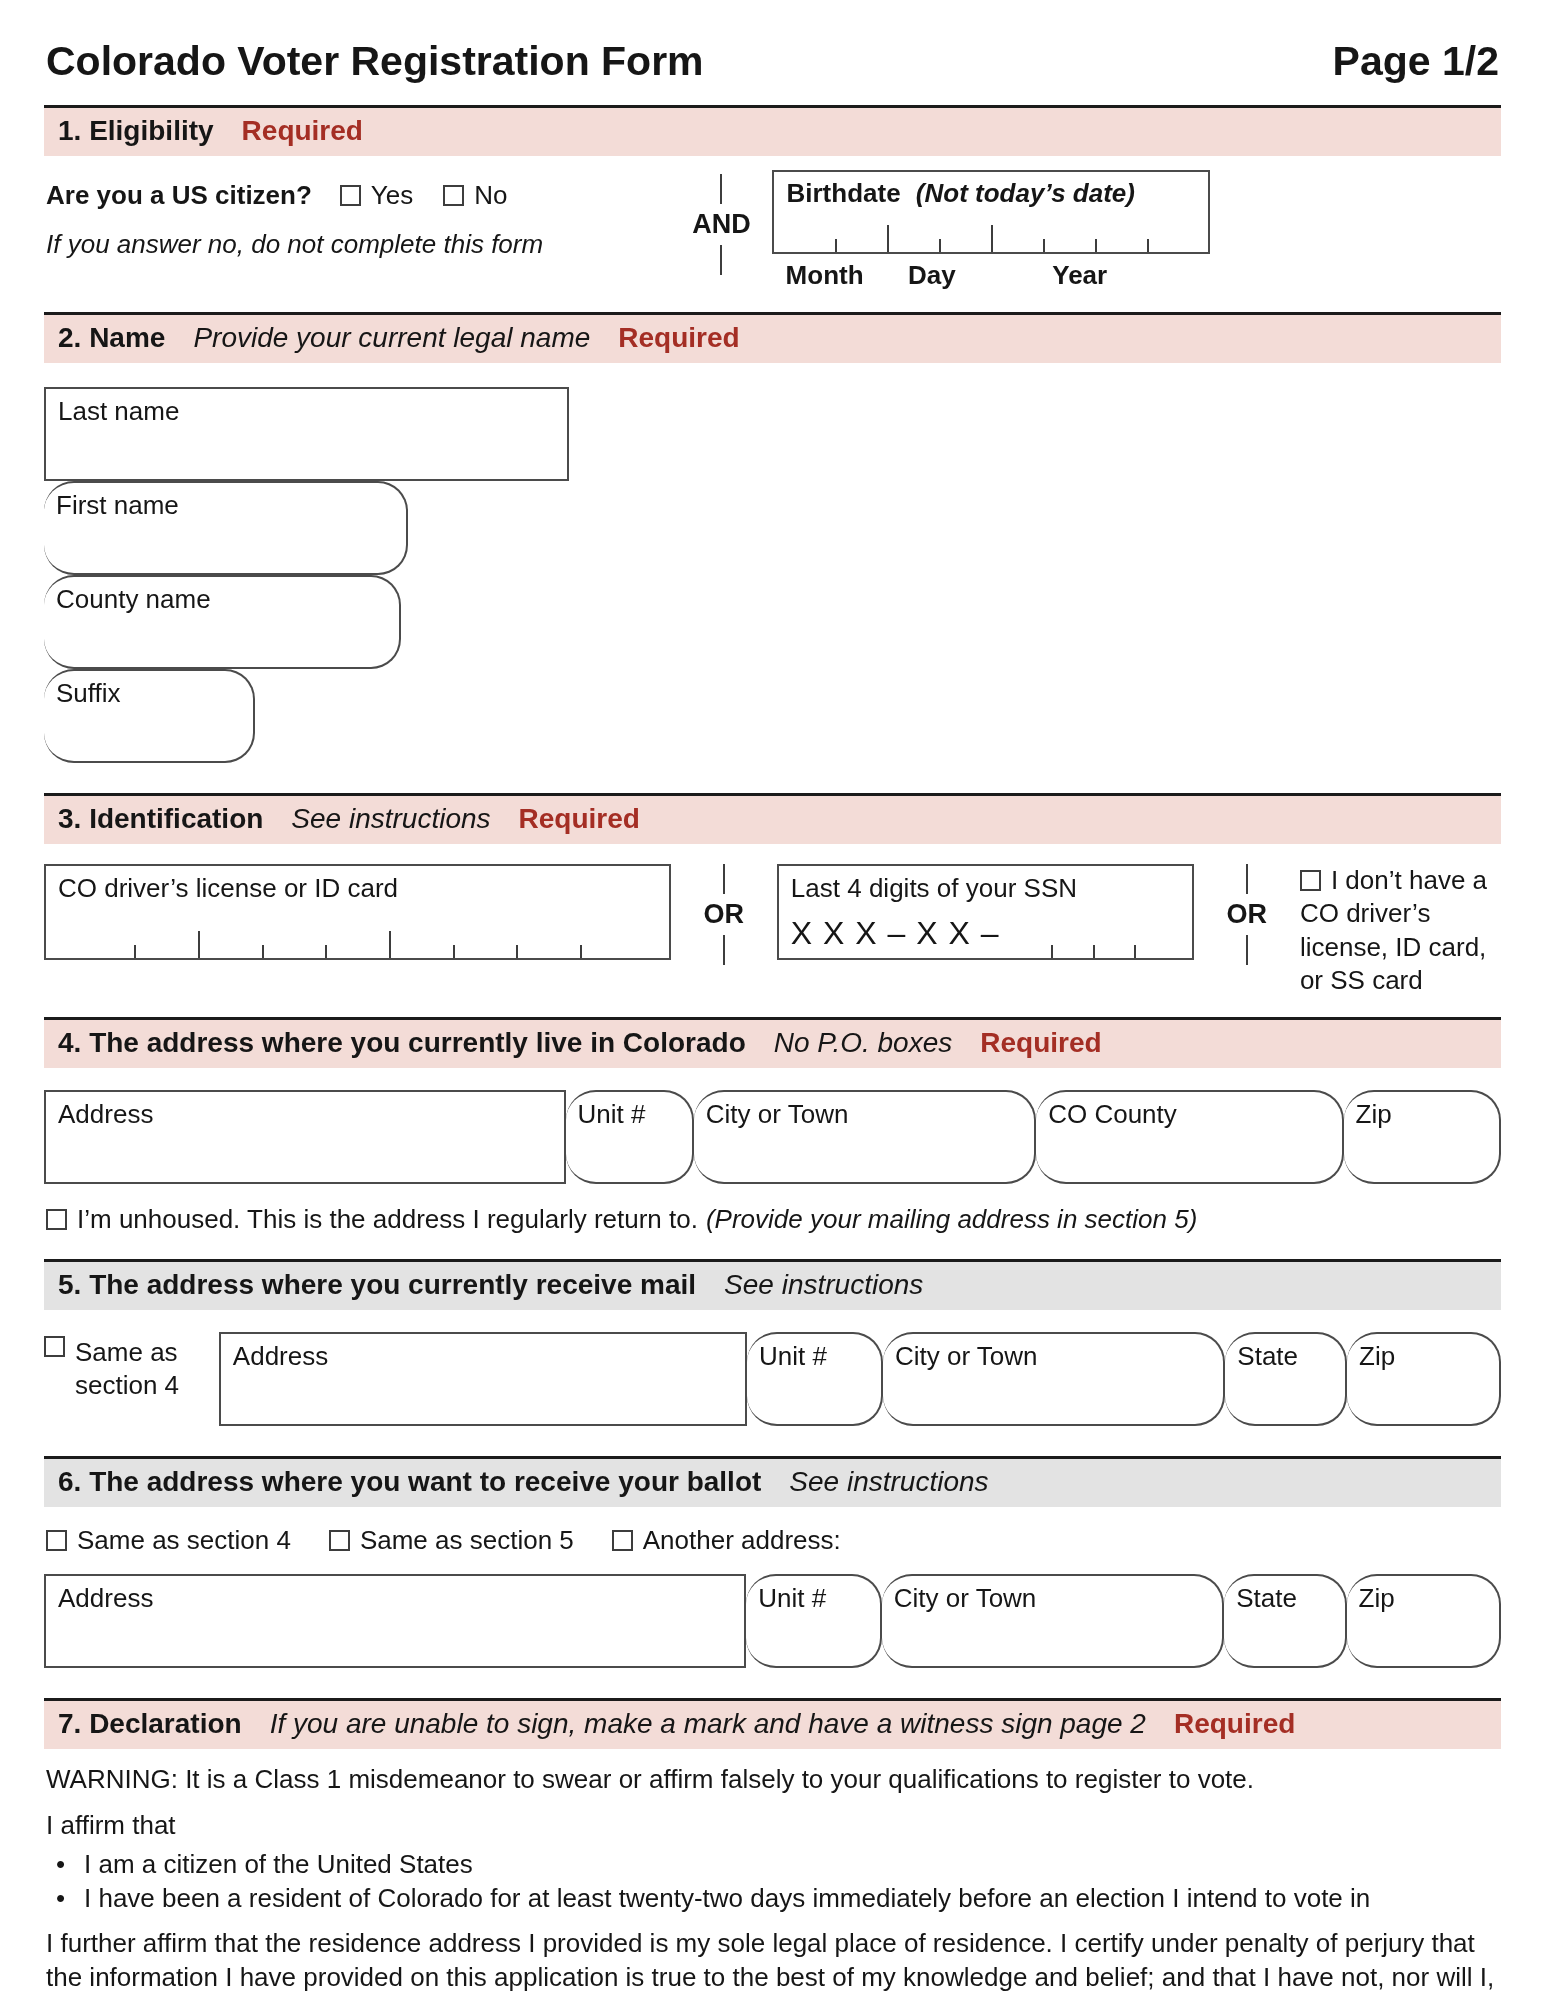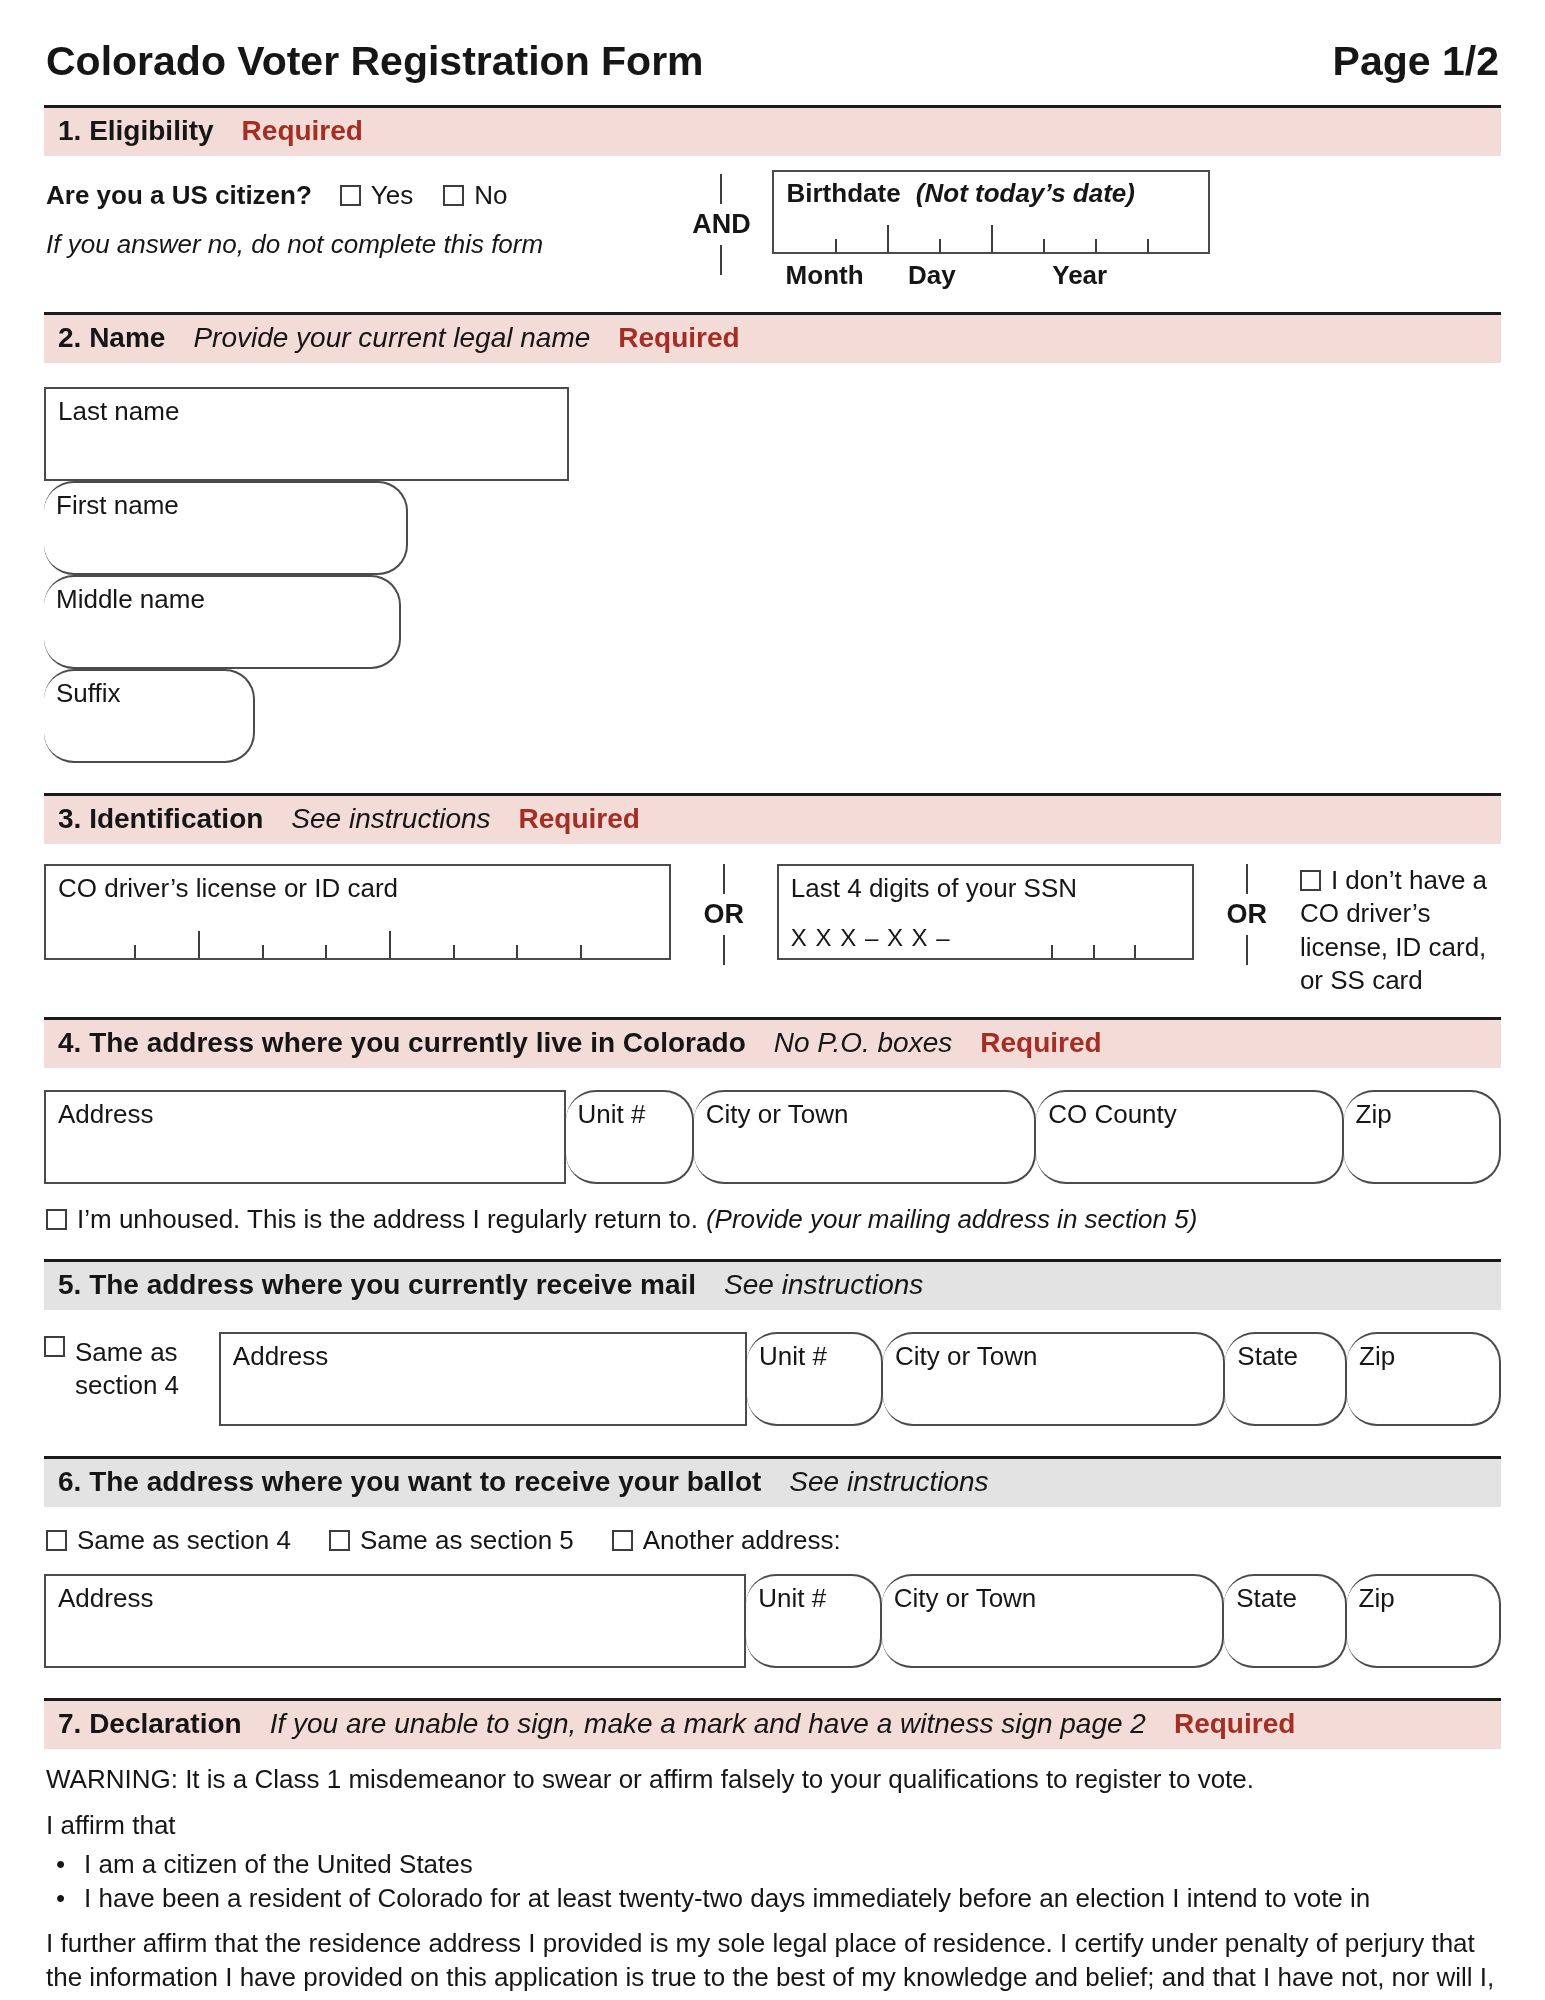--- a/index.html
+++ b/index.html
@@ -59,21 +59,21 @@
   
   .mt-row { margin-top: 24px; flex-direction: column; }
 
   
   .s3 { display: flex; margin-top: 20px; align-items: flex-start; }
   .idbox { border: 2px solid #4b4b4b; height: 96px; padding: 7px 12px; position: relative; }
   .lic { width: 43%; }
   .lic .bz { left: 4%; right: 4%; }
   .ssn { width: 28.6%; }
   .ssn .bz { left: 56%; right: 4%; }
-  .ssnmask { position: absolute; left: 12px; bottom: 6px; font-size: 24px; letter-spacing: 1px; }
+  .ssnmask { position: absolute; left: 12px; bottom: 6px; font-size: 32px; letter-spacing: 1px; }
   .orcol { width: 7.3%; padding-top: 0; }
   .noid { flex: 1; line-height: 1.28; padding-top: 0; }
 
   
   .cbline { margin: 20px 2px 0 2px; }
   .cbline i { margin-left: 8px; }
   .s5row { display: flex; margin-top: 22px; }
   .sameas { width: 12%; padding-top: 4px; display: flex; align-items: flex-start; }
   .sameas .txt { width: 116px; line-height: 1.25; }
   .optrow { display: flex; gap: 38px; margin: 18px 2px 0 2px; }
@@ -156,21 +156,21 @@
   </div>
 
   <div class="frow mt-row">
     <div class="fbox" style="width:36%">
       <span class="flabel">Last name</span>
     </div>
     <div class="fbox" style="width:25%">
       <span class="flabel">First name</span>
     </div>
     <div class="fbox" style="width:24.5%">
-      <span class="flabel">Middle name</span>
+      <span class="flabel">County name</span>
     </div>
     <div class="fbox" style="width:14.5%">
       <span class="flabel">Suffix</span>
     </div>
   </div>
 
   <div class="bar bar-pink" style="margin-top:30px;">
     <span class="t">3. Identification</span>
     <span class="sub">See instructions</span>
     <span class="req">Required</span>

